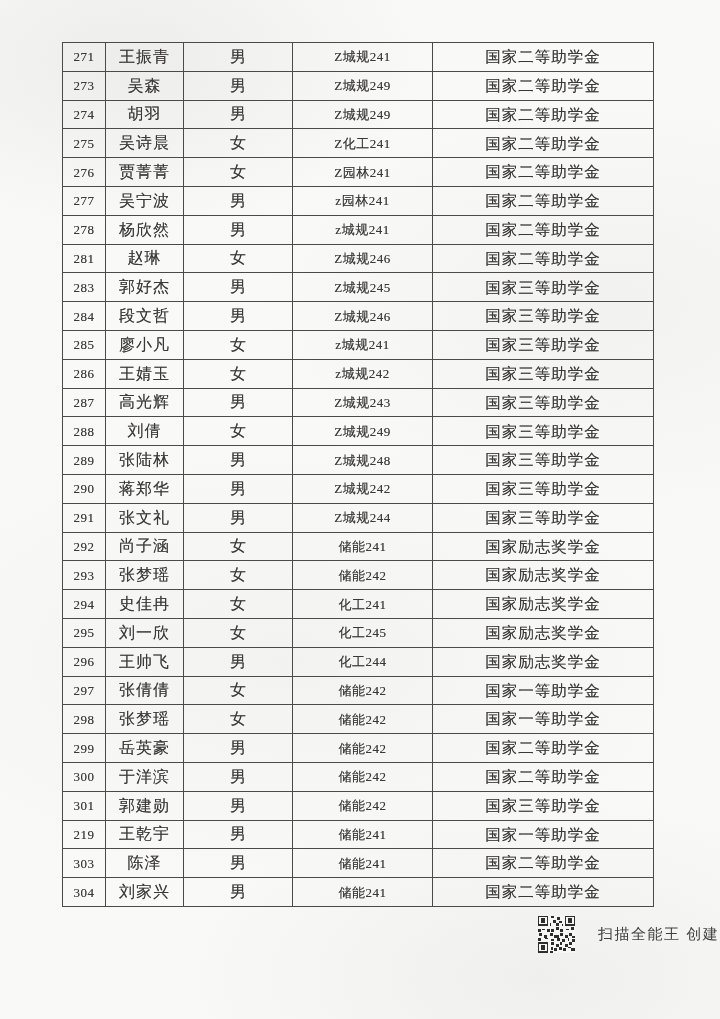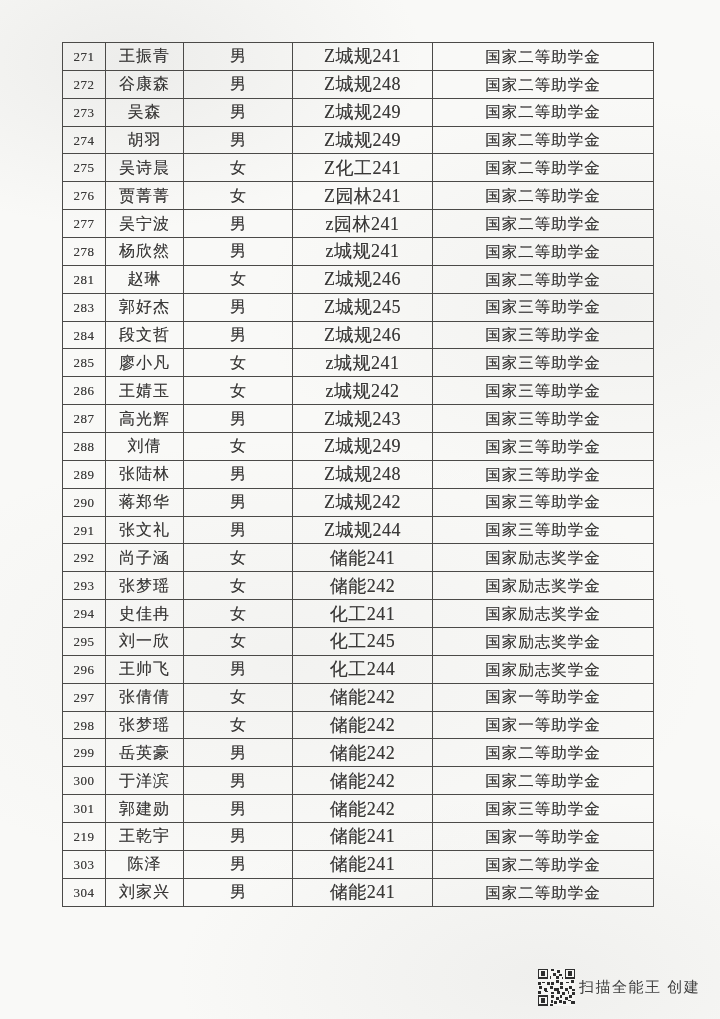--- a/index.html
+++ b/index.html
@@ -46,30 +46,30 @@
     line-height: 1;
     white-space: nowrap;
     overflow: hidden;
     text-shadow: 0 0 0.6px rgba(58,57,56,0.55);
   }
   table.roster td.c-index {
     font-size: 13px;
     letter-spacing: 0.5px;
   }
   table.roster td.c-name { letter-spacing: 1px; }
-  table.roster td.c-class { font-size: 18px; letter-spacing: 0.5px; }
+  table.roster td.c-class { font-size: 13px; letter-spacing: 0.5px; }
   table.roster td.c-award { font-size: 15.5px; letter-spacing: 1px; border-radius: 13px; }
 
   .footer-watermark {
     position: absolute;
     left: 538px;
-    top: 968px;
+    top: 915px;
     display: flex;
     align-items: center;
-    gap: 4px;
+    gap: 23px;
   }
   .qr {
     width: 37px;
     height: 38px;
     display: block;
   }
   .wm-text {
     font-family: "Liberation Sans", "DejaVu Sans", sans-serif;
     font-size: 15px;
     color: #3f3f3f;
@@ -92,27 +92,20 @@
   </colgroup>
   <tbody>
   <tr>
     <td class="c-index">271</td>
     <td class="c-name">王振青</td>
     <td class="c-gender">男</td>
     <td class="c-class">Z城规241</td>
     <td class="c-award">国家二等助学金</td>
   </tr>
 
-  <tr>
-    <td class="c-index">272</td>
-    <td class="c-name">谷康森</td>
-    <td class="c-gender">男</td>
-    <td class="c-class">Z城规248</td>
-    <td class="c-award">国家二等助学金</td>
-  </tr>
 
   <tr>
     <td class="c-index">273</td>
     <td class="c-name">吴森</td>
     <td class="c-gender">男</td>
     <td class="c-class">Z城规249</td>
     <td class="c-award">国家二等助学金</td>
   </tr>
 
   <tr>

